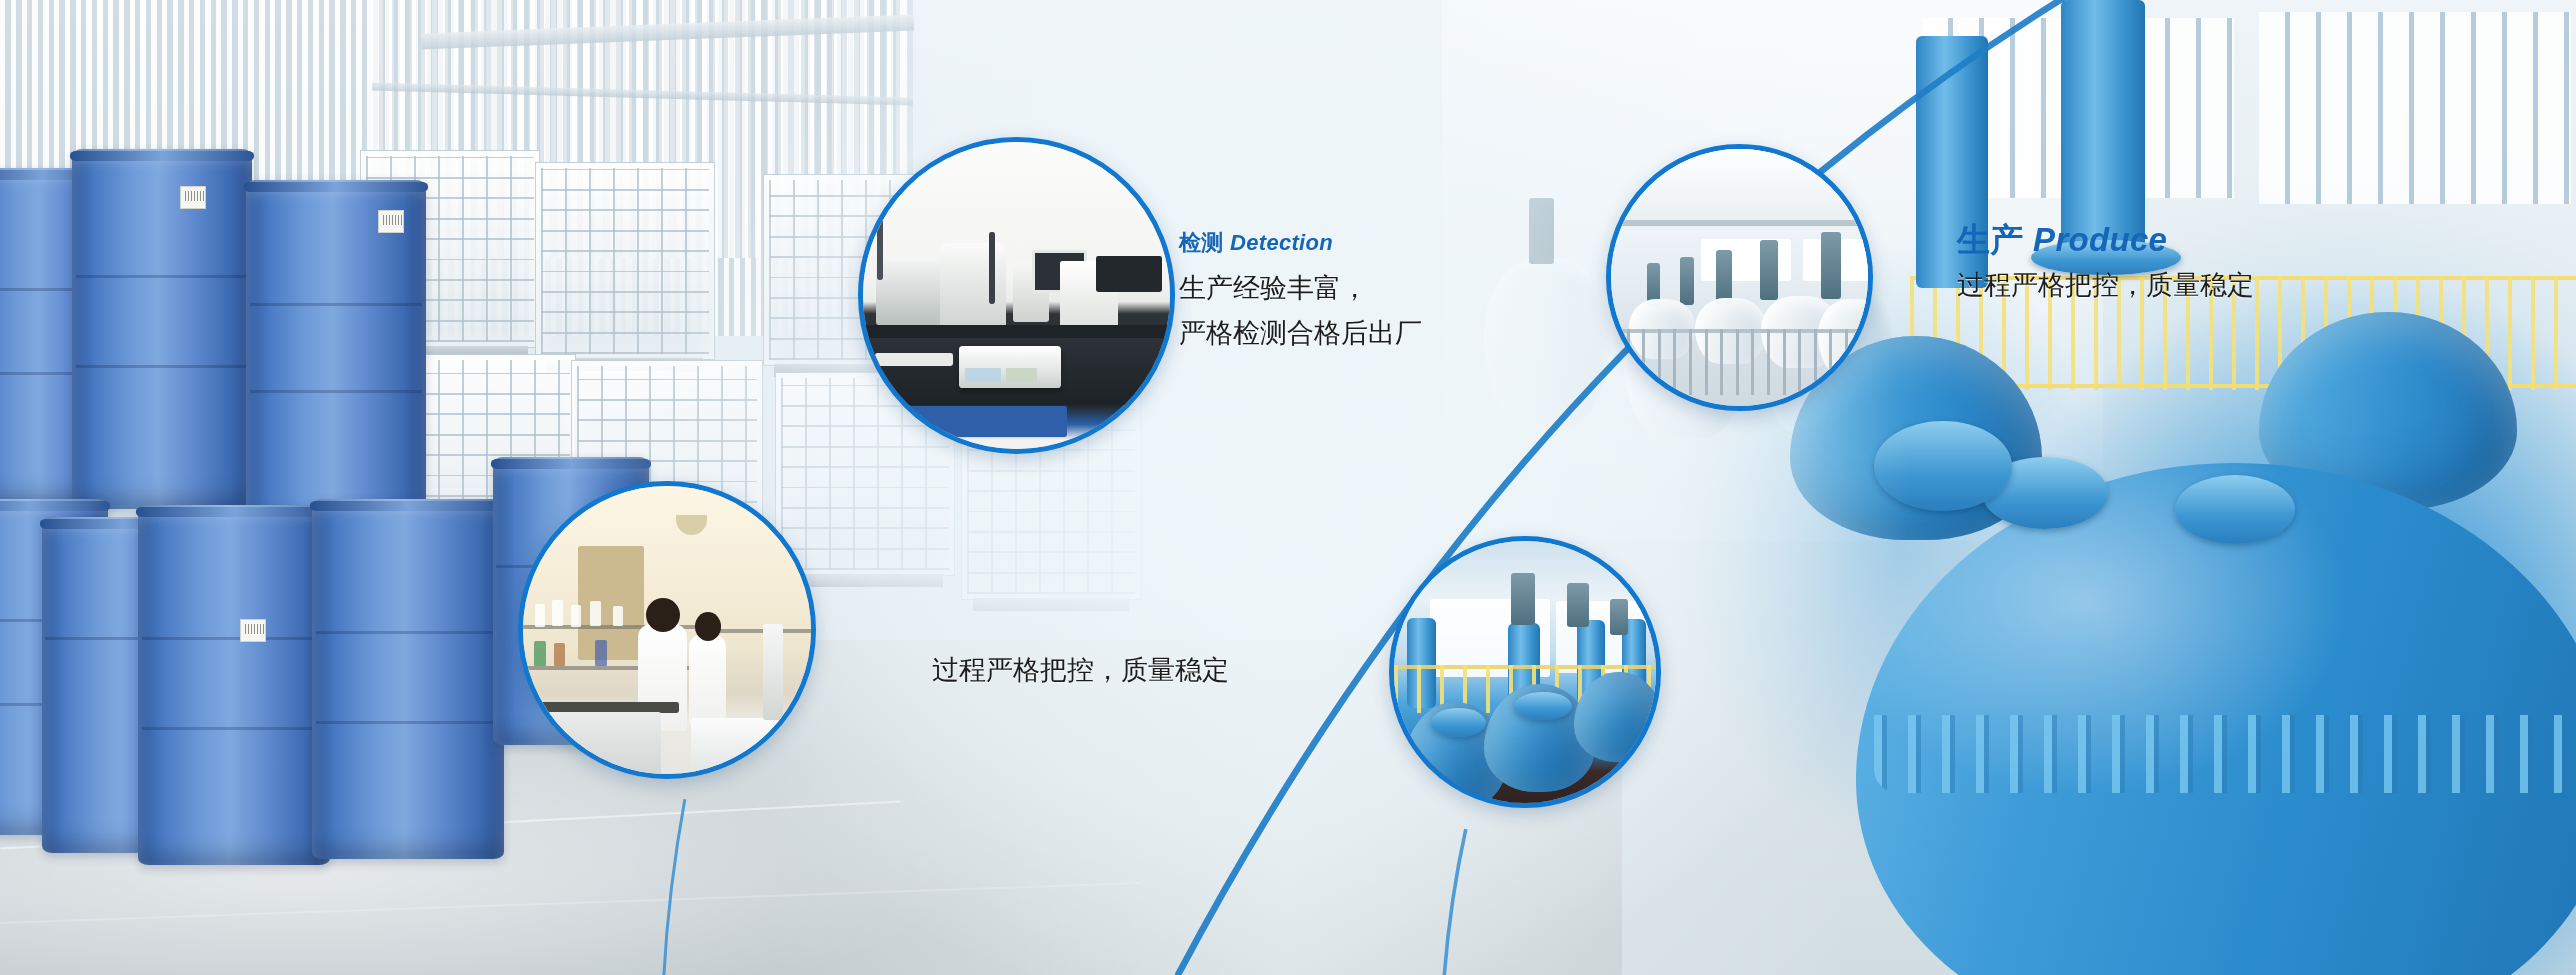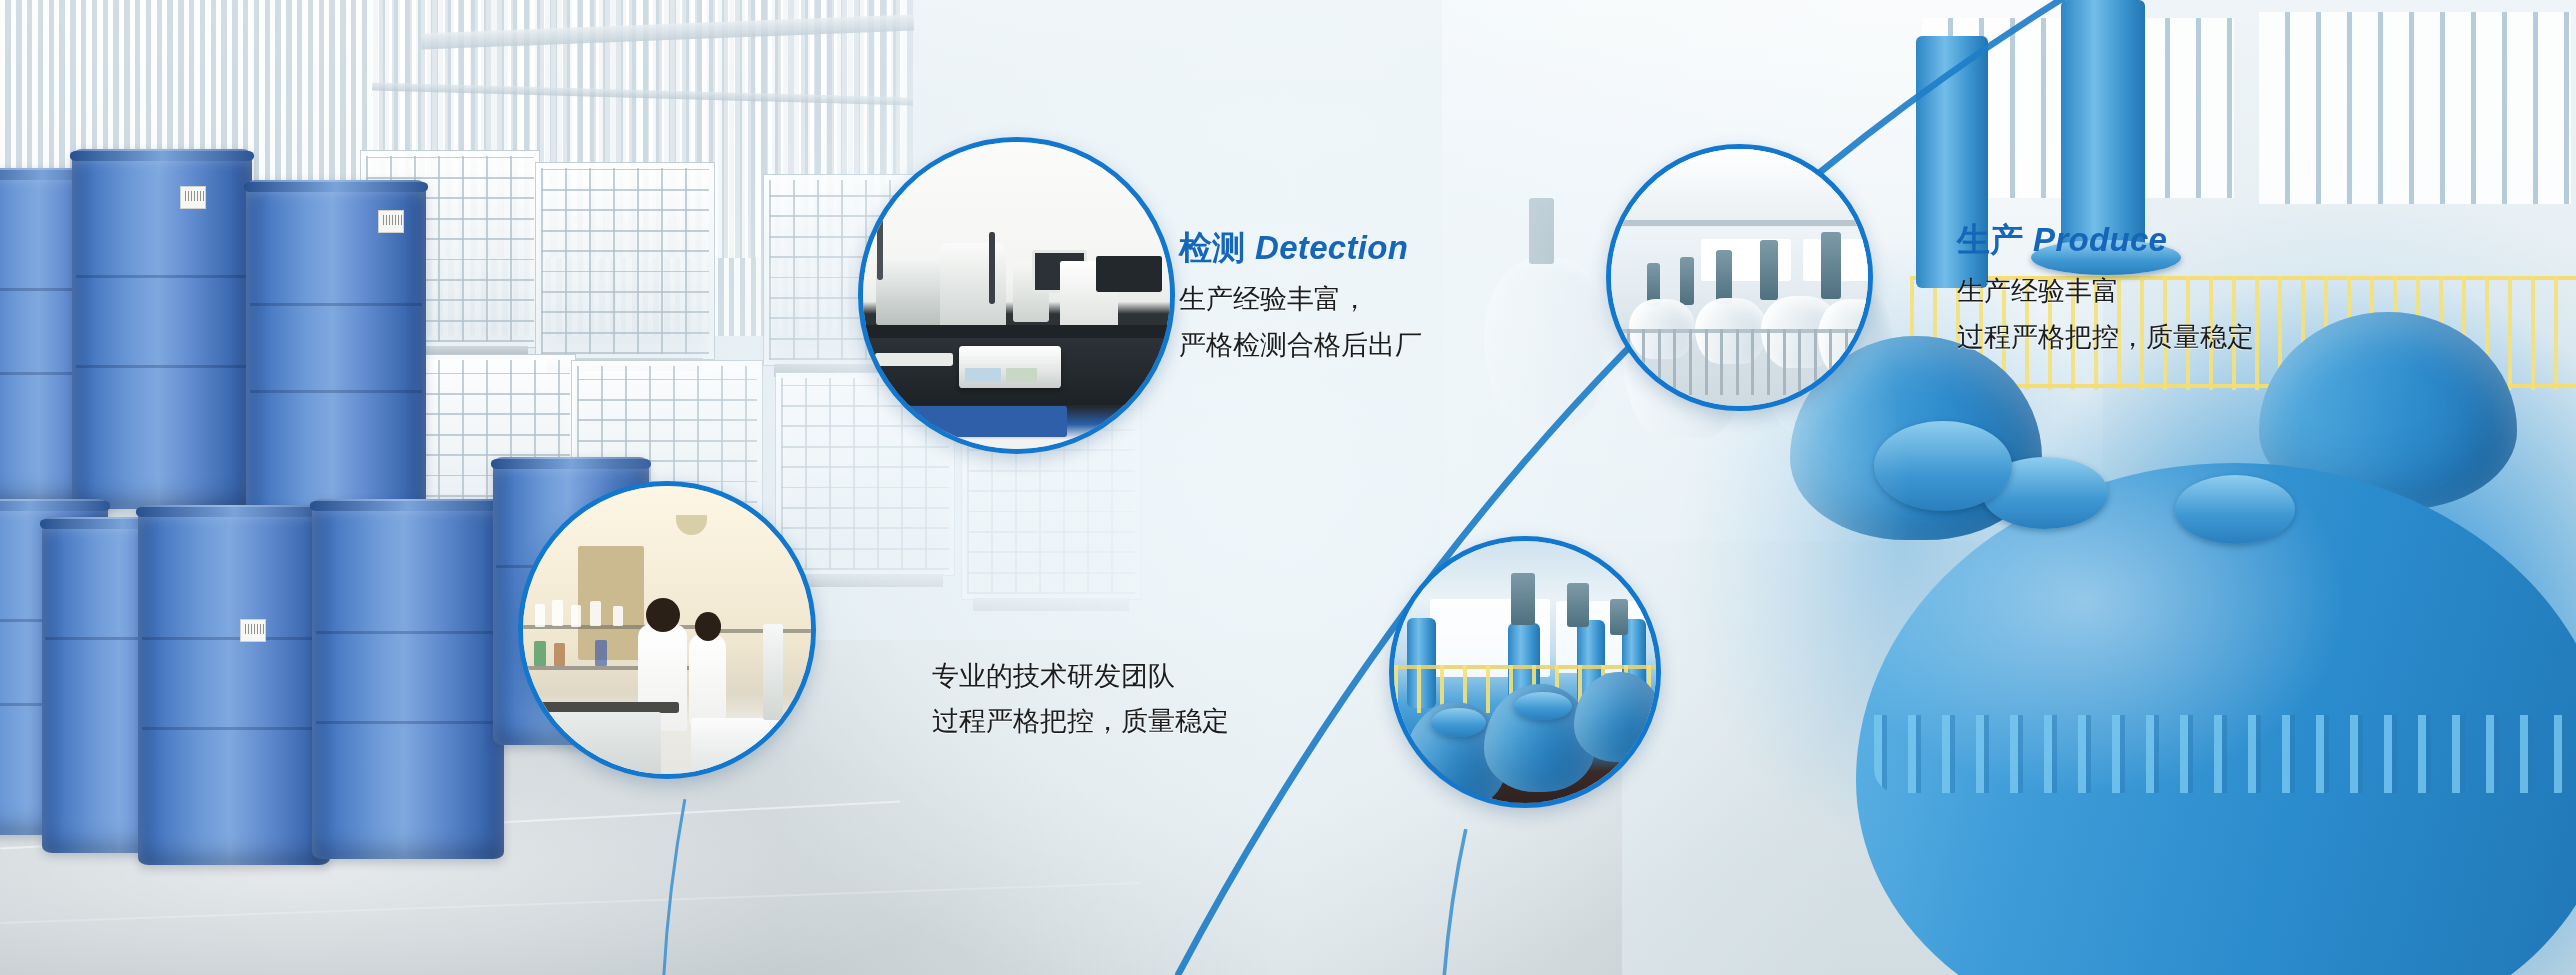--- a/index.html
+++ b/index.html
@@ -413,37 +413,35 @@
       <div class="railing" style="left:0;top:124px;width:272px;height:48px;"></div>
       <div class="vessel" style="left:9.6px;top:161px;width:102px;height:108px;"></div>
       <div class="vessel" style="left:90px;top:143px;width:111px;height:108px;"></div>
       <div class="vessel" style="left:180px;top:131px;width:90px;height:90px;"></div>
       <div class="flange" style="left:37px;top:167px;width:55px;height:29px;"></div>
       <div class="flange" style="left:120px;top:151px;width:58px;height:28px;"></div>
     </div>
   </div>
 
   <div class="block" style="left:1179px;top:231px;">
-    <div class="h" style="font-size:33px;color:#1565b8;">
+    <div class="h" style="font-size:22px;color:#1565b8;">
       <span class="cn">检测</span>
       <span>Detection</span>
     </div>
     <div class="ln" style="font-size:27px;margin-top:15.6px;">生产经验丰富，</div>
     <div class="ln" style="font-size:27px;margin-top:9.6px;">严格检测合格后出厂</div>
   </div>
 
   <div class="block" style="left:1957px;top:223px;">
     <div class="h" style="font-size:33px;color:#1565b8;">
       <span class="cn">生产</span>
       <span>Produce</span>
     </div>
-    <div class="ln" style="font-size:27px;margin-top:15.6px;">生产经验丰富</div>
     <div class="ln" style="font-size:27px;margin-top:9.6px;">过程严格把控，质量稳定</div>
   </div>
 
   <div class="block" style="left:932px;top:642px;">
-    <div class="ln" style="font-size:27px;margin-top:15.6px;">专业的技术研发团队</div>
     <div class="ln" style="font-size:27px;margin-top:9.6px;">过程严格把控，质量稳定</div>
   </div>
 
 
 </div>
 
 
 </body></html>

